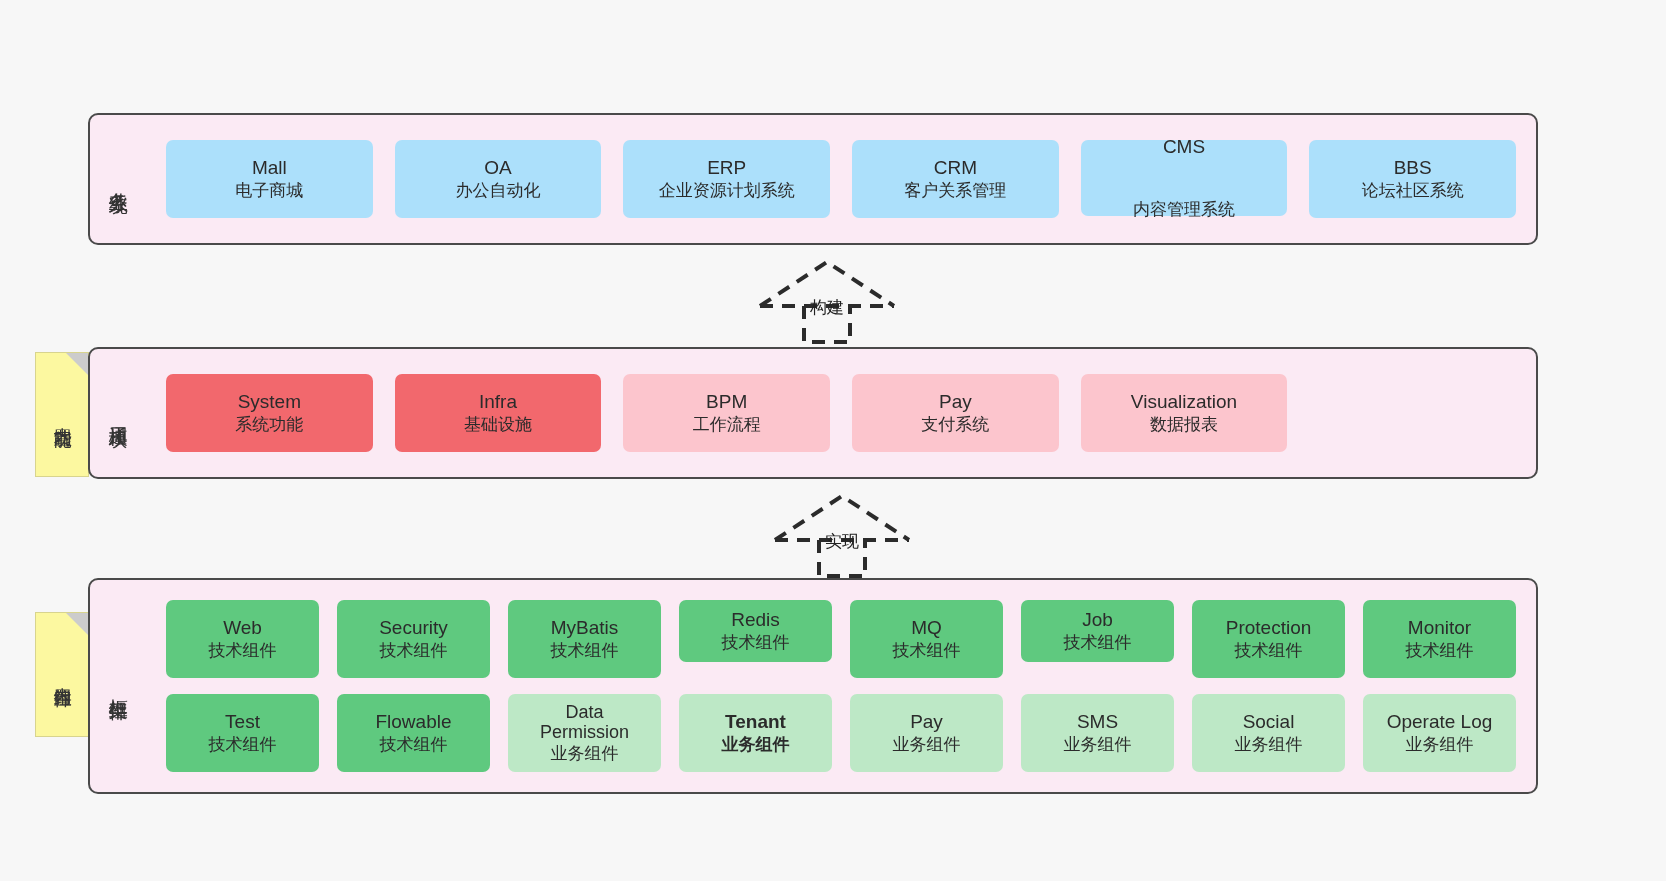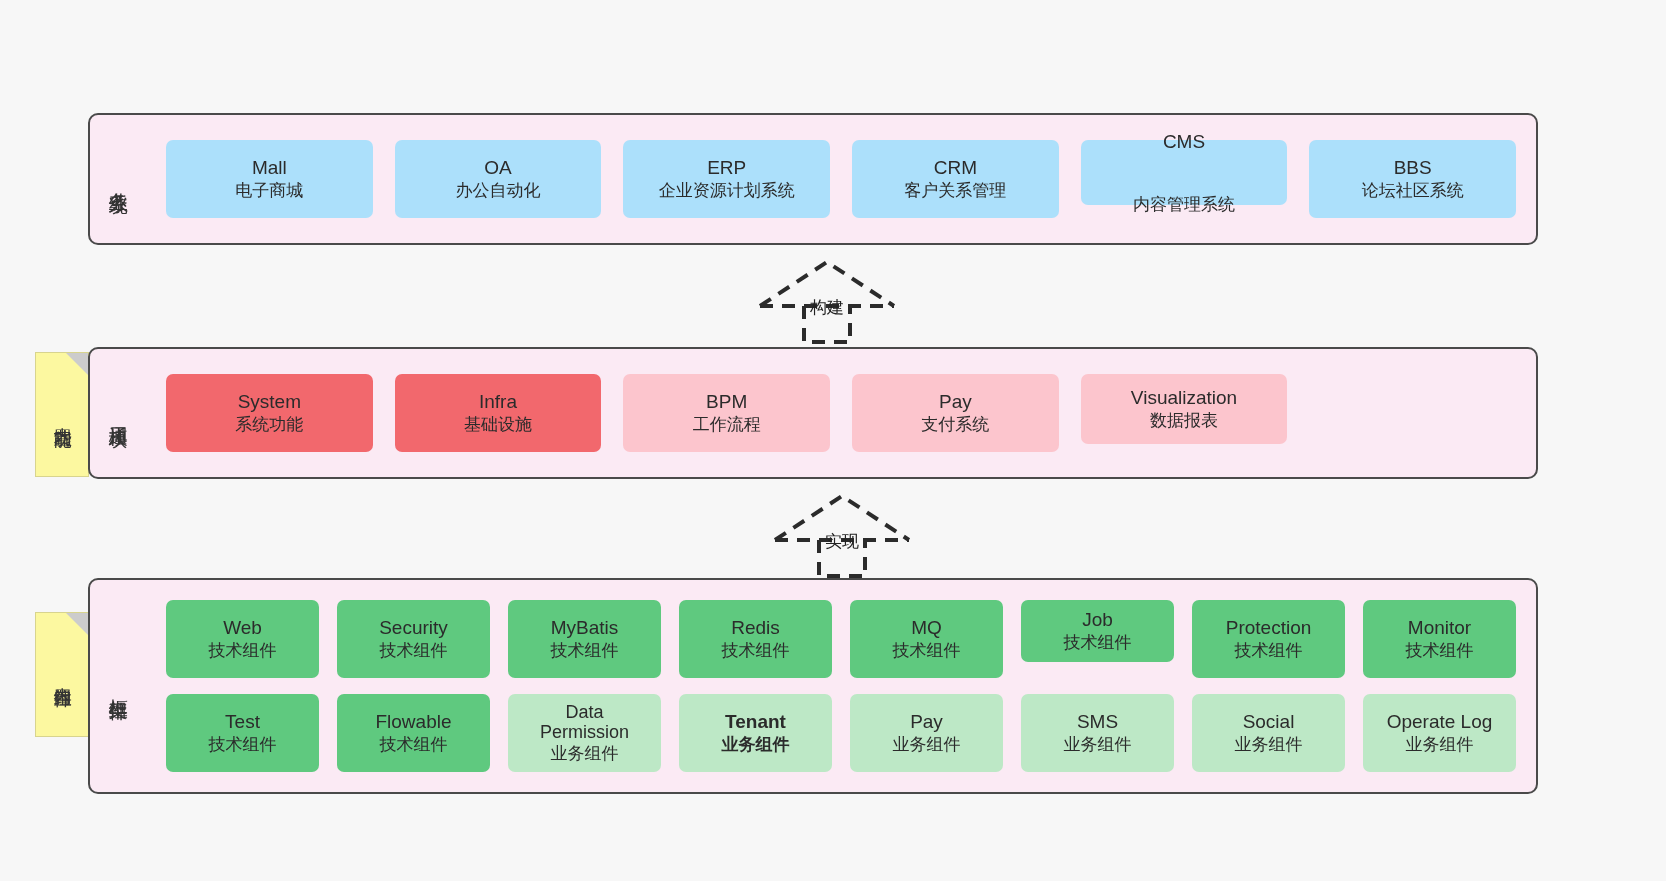--- a/index.html
+++ b/index.html
@@ -129,21 +129,21 @@
           <span class="t2">办公自动化</span>
         </div>
         <div class="card c-blue" style="height:78px;">
           <span class="t1">ERP</span>
           <span class="t2">企业资源计划系统</span>
         </div>
         <div class="card c-blue" style="height:78px;">
           <span class="t1">CRM</span>
           <span class="t2">客户关系管理</span>
         </div>
-        <div class="card c-blue" style="height:65px;gap:40px;">
+        <div class="card c-blue" style="height:76px;gap:40px;">
           <span class="t1">CMS</span>
           <span class="t2">内容管理系统</span>
         </div>
         <div class="card c-blue" style="height:78px;">
           <span class="t1">BBS</span>
           <span class="t2">论坛社区系统</span>
         </div>
       </div>
     </div>
   </div>
@@ -175,21 +175,21 @@
           <span class="t2">基础设施</span>
         </div>
         <div class="card c-pink" style="height:78px;">
           <span class="t1">BPM</span>
           <span class="t2">工作流程</span>
         </div>
         <div class="card c-pink" style="height:78px;">
           <span class="t1">Pay</span>
           <span class="t2">支付系统</span>
         </div>
-        <div class="card c-pink" style="height:70px;">
+        <div class="card c-pink" style="height:78px;">
           <span class="t1">Visualization</span>
           <span class="t2">数据报表</span>
         </div>
       </div>
     </div>
   </div>
 
   <div class="arrow" style="left:772px; top:492px; width:140px; height:86px;font-family:Liberation Mono, monospace;">
     <svg width="140" height="86" viewBox="0 0 140 86">
       <path d="M 3 48 L 70 4 L 137 48" fill="none" stroke="#2b2b2b" stroke-width="4" stroke-dasharray="13 9" stroke-linecap="butt"></path>
@@ -213,21 +213,21 @@
           <span class="t2">技术组件</span>
         </div>
         <div class="card c-green" style="height:78px;">
           <span class="t1">Security</span>
           <span class="t2">技术组件</span>
         </div>
         <div class="card c-green" style="height:78px;">
           <span class="t1">MyBatis</span>
           <span class="t2">技术组件</span>
         </div>
-        <div class="card c-green" style="height:78px;">
+        <div class="card c-green" style="height:62px;">
           <span class="t1">Redis</span>
           <span class="t2">技术组件</span>
         </div>
         <div class="card c-green" style="height:78px;">
           <span class="t1">MQ</span>
           <span class="t2">技术组件</span>
         </div>
         <div class="card c-green" style="height:62px;">
           <span class="t1">Job</span>
           <span class="t2">技术组件</span>

